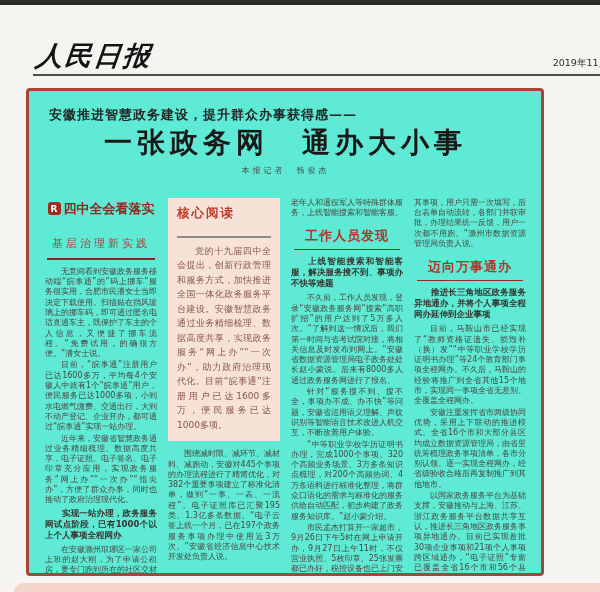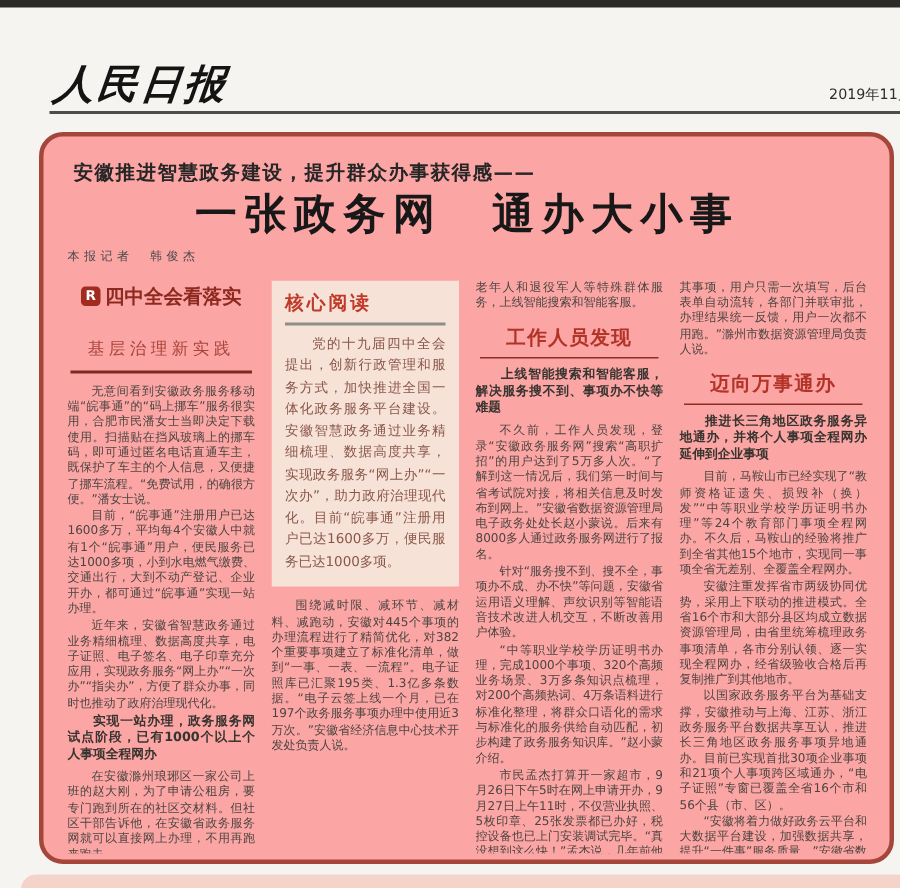--- a/index.html
+++ b/index.html
@@ -2,36 +2,36 @@
 <html><head>
 <meta charset="utf-8">
 <style>
   html,body{margin:0;padding:0;}
   body{width:600px;height:592px;overflow:hidden;background:#ece9e5;font-family:"DejaVu Sans",sans-serif;}
   .page{position:relative;width:600px;height:592px;background:#f6f4f0;overflow:hidden;}
   .topbar{position:absolute;top:0;left:0;width:100%;height:5px;background:#2c2a28;}
   .masthead-logo{position:absolute;left:36px;top:38px;font-family:"DejaVu Serif","Liberation Serif",serif;font-style:italic;font-weight:bold;font-size:27px;color:#141414;letter-spacing:2px;transform:skewX(-6deg);}
   .masthead-date{position:absolute;right:-8px;top:57px;font-size:9.5px;color:#2e2e2e;white-space:nowrap;}
   .masthead-rule{position:absolute;left:33px;right:-4px;top:74px;height:2px;background:#4d4d4d;}
-  .article-box{position:absolute;left:26px;top:88px;width:570px;height:488px;box-sizing:border-box;border:3px solid #a5463a;border-radius:16px;background:#fca5a5;padding:12px 15px 8px 16px;overflow:hidden;}
+  .article-box{position:absolute;left:26px;top:88px;width:518px;height:488px;box-sizing:border-box;border:3px solid #a5463a;border-radius:4px;background:#5eead4;padding:12px 15px 8px 16px;overflow:hidden;}
   .kicker{font-size:13px;font-weight:bold;color:#262626;margin:3px 0 4px 4px;letter-spacing:1px;}
   .headline{font-size:28px;font-weight:900;color:#181818;text-align:center;letter-spacing:5px;margin:4px 0 6px;line-height:1.1;}
-  .byline{font-size:8px;color:#4a4a4a;letter-spacing:3px;margin-bottom:11px;}
+  .byline{text-align:center;font-size:8px;color:#4a4a4a;letter-spacing:3px;margin-bottom:22px;}
   .columns{display:flex;gap:11px;height:382px;overflow:hidden;}
   .col{flex:1 1 0;min-width:0;overflow:hidden;}
   p.body{font-size:8px;line-height:10.3px;color:#4b4540;text-align:justify;margin:0 0 1px;}
   .indent{text-indent:2em;}
   .lead{font-size:8.5px;line-height:11px;font-weight:bold;color:#38342f;text-align:justify;margin:2px 0 4px;text-indent:2em;}
   .subhead{font-size:13px;font-weight:bold;color:#b23429;text-align:center;margin:9px 3px 6px;padding-bottom:4px;border-bottom:1.5px solid #8a2d22;letter-spacing:1px;}
   .badge{text-align:center;margin:2px 2px 7px;padding-bottom:7px;border-bottom:2px solid #7d2a20;}
   .badge-line1{display:flex;align-items:center;justify-content:center;gap:3px;font-size:13px;font-weight:bold;color:#8c2a20;}
   .badge-icon{width:13px;height:13px;background:#a12b1f;color:#fff;font-size:9px;font-weight:bold;display:inline-flex;align-items:center;justify-content:center;border-radius:3px;flex:0 0 auto;}
   .badge-sub{font-size:11px;color:#a8443a;letter-spacing:3px;margin-top:18px;}
   .core-box{background:#f6e2d7;padding:7px 9px 9px;margin-bottom:8px;}
-  .core-title{font-size:12.5px;font-weight:bold;color:#c03a2a;letter-spacing:2px;padding-bottom:4px;border-bottom:2px solid #8f8d8a;margin-bottom:6px;}
+  .core-title{font-size:12.5px;font-weight:bold;color:#c03a2a;letter-spacing:2px;padding-bottom:14px;border-bottom:2px solid #8f8d8a;margin-bottom:6px;}
   .core-body{font-size:9px;line-height:14.5px;color:#8a564a;text-align:justify;text-indent:2em;}
   .bottom-strip{position:absolute;left:14px;right:-8px;top:583px;height:12px;background:#f4d3cb;border-radius:10px 10px 0 0;}
 </style>
 </head>
 <body>
 
 <div class="page">
   <div class="topbar"></div>
 
   <div class="masthead-logo">人民日报</div>

